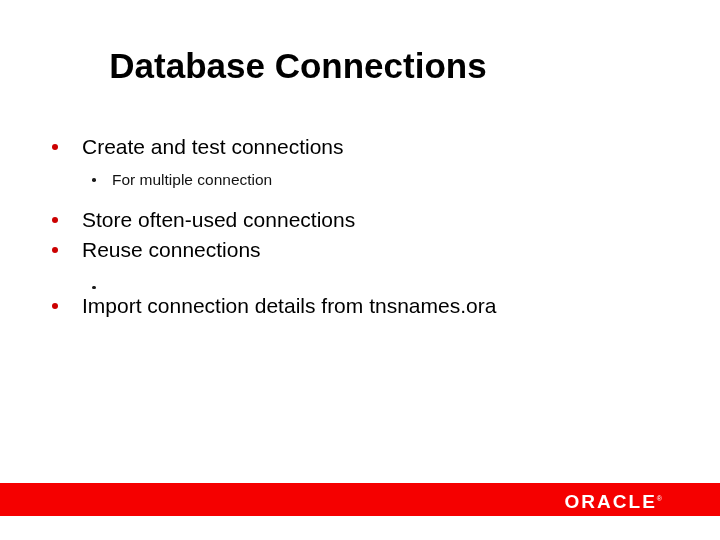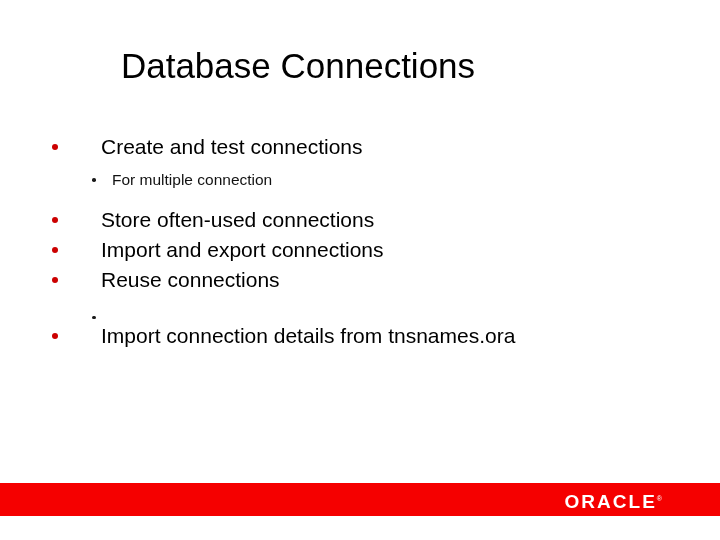--- a/index.html
+++ b/index.html
@@ -22,21 +22,21 @@
   }
 
   
   .slide-title {
     position: absolute;
     left: 0;
     top: 44px;
     width: 596px;
     text-align: center;
     font-size: 35px;
-    font-weight: normal;
+    font-weight: bold;
     color: #000000;
     letter-spacing: 0px;
     line-height: 44px;
     white-space: nowrap;
   }
 
   
   .body-area {
     position: absolute;
     left: 44px;
@@ -57,21 +57,20 @@
     position: absolute;
     left: 8px;
     top: 12px;
     width: 6px;
     height: 6px;
     border-radius: 50%;
     background: #CC0000;
   }
   .l1 .txt {
     display: block;
-    margin-left: 19px;
   }
 
   
   .l2 {
     position: relative;
     padding-left: 68px;
     font-size: 15.5px;
     line-height: 21.5px;
     color: #111111;
   }
@@ -139,24 +138,20 @@
     </div>
 
 
     <div class="gap-lg"></div>
 
     <div class="l1">
       <span class="dot"></span>
       <span class="txt">Store often-used connections</span>
     </div>
 
-    <div class="l1">
-      <span class="dot"></span>
-      <span class="txt">Import and export connections</span>
-    </div>
 
     <div class="l1">
       <span class="dot"></span>
       <span class="txt">Reuse connections</span>
     </div>
 
     <div class="gap-md"></div>
 
 
 

